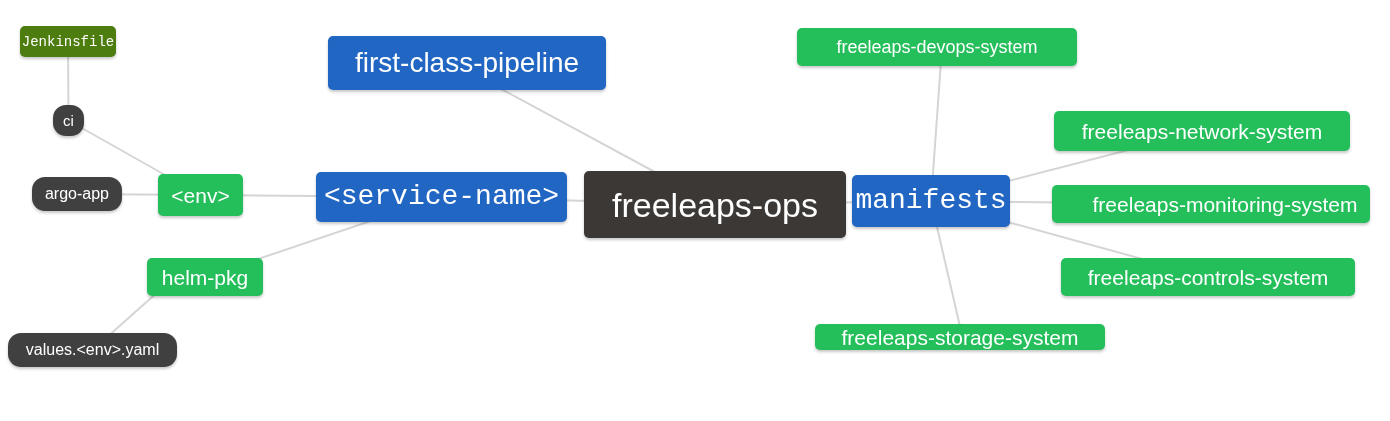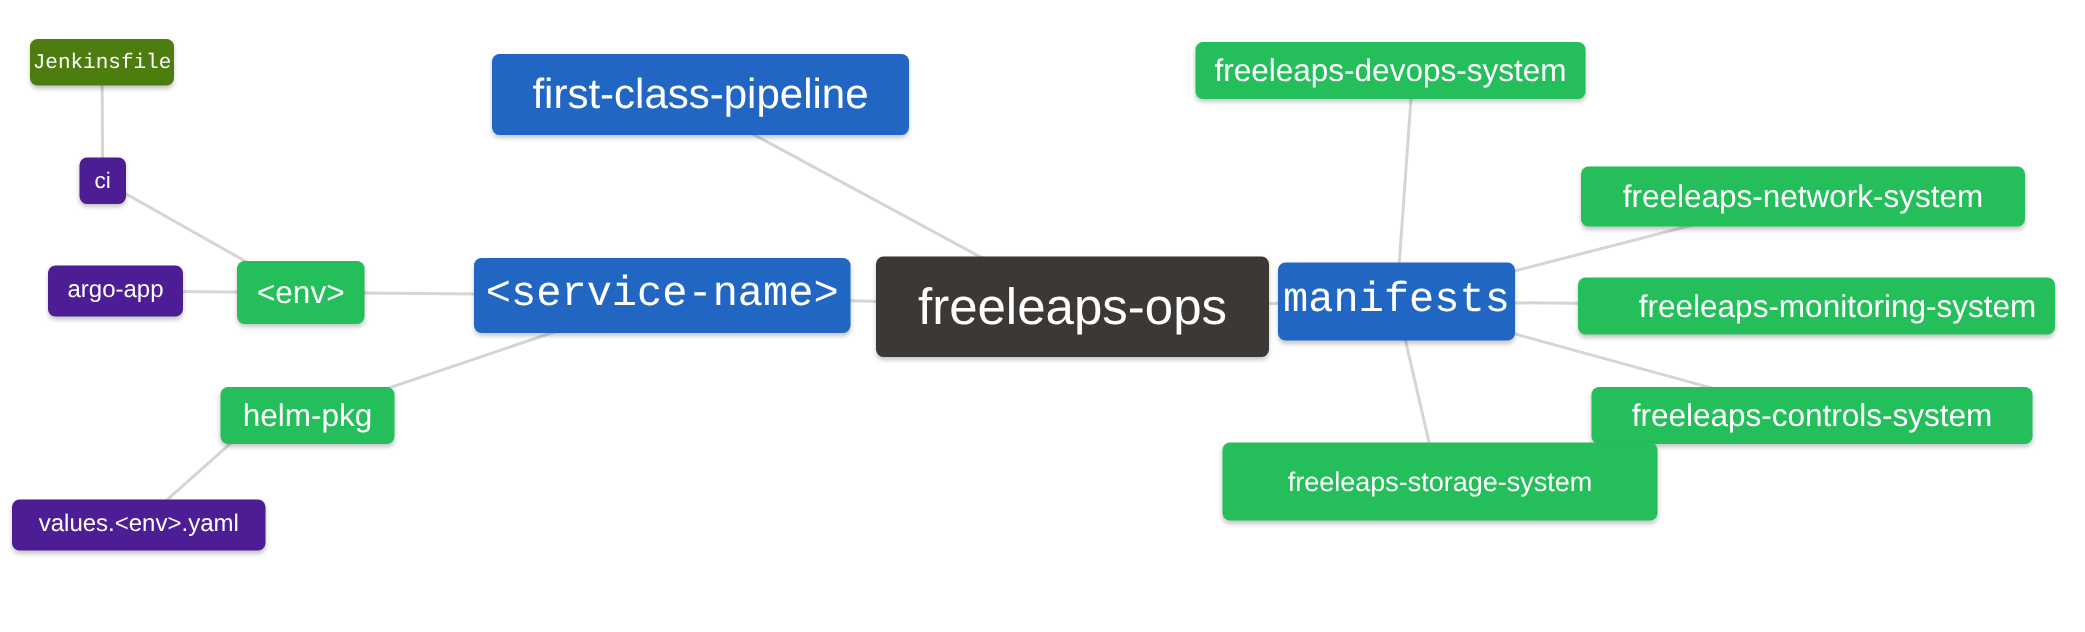--- a/index.html
+++ b/index.html
@@ -30,39 +30,39 @@
     border-radius: 5px;
     box-shadow: 0 2px 3px rgba(0,0,0,0.22);
     white-space: nowrap;
     box-sizing: border-box;
     cursor: pointer;
     line-height: 1;
   }
   
   .c-blue   { background: #2166c3; }
   .c-green  { background: #24bf5b; }
-  .c-red    { background: #4c1d95; }
+  .c-red    { background: #404040; border-radius: 13px; }
   .c-amber  { background: #4d7c0f; font-family: Liberation Mono, monospace; }
   .c-dark   { background: #3b3836; }
   
   .n-jenkinsfile        { left: 20px;   top: 26px;  width: 96px;  height: 31px; font-size: 14px; }
   .n-ci                 { left: 53px;   top: 105px; width: 31px;  height: 31px; font-size: 15px; }
   .n-argo-app           { left: 32px;   top: 177px; width: 90px;  height: 34px; font-size: 16px; }
   .n-env                { left: 158px;  top: 174px; width: 85px;  height: 42px; font-size: 21px; }
   .n-helm-pkg           { left: 147px;  top: 258px; width: 116px; height: 38px; font-size: 21px; }
   .n-values-env-yaml    { left: 8px;    top: 333px; width: 169px; height: 34px; font-size: 16px; }
   .n-first-class-pipeline { left: 328px; top: 36px;  width: 278px; height: 54px; font-size: 28px; }
   .n-service-name       { left: 316px;  top: 172px; width: 251px; height: 50px; font-size: 28px; font-family: Liberation Mono, monospace; }
   .n-freeleaps-ops      { left: 584px;  top: 171px; width: 262px; height: 67px; font-size: 34px; text-align: center; }
   .n-manifests          { left: 852px;  top: 175px; width: 158px; height: 52px; font-size: 28px; font-family: Liberation Mono, monospace; }
-  .n-devops-system      { left: 797px;  top: 28px;  width: 260px; height: 38px; font-size: 21px; }
+  .n-devops-system      { left: 797px;  top: 28px;  width: 280px; height: 38px; font-size: 18px; }
   .n-network-system     { left: 1054px; top: 111px; width: 296px; height: 40px; font-size: 21px; }
   .n-monitoring-system  { left: 1052px; top: 185px; width: 318px; height: 38px; font-size: 21px; padding-left: 28px; }
   .n-controls-system    { left: 1061px; top: 258px; width: 294px; height: 38px; font-size: 21px; }
-  .n-storage-system     { left: 815px;  top: 295px; width: 290px; height: 52px; font-size: 18px; }
+  .n-storage-system     { left: 815px;  top: 324px; width: 290px; height: 26px; font-size: 21px; }
 </style>
 </head>
 <body>
 
 <div class="stage">
 
   <svg class="edges" viewBox="0 0 1390 421" xmlns="http://www.w3.org/2000/svg" aria-hidden="true">
     <line class="edge" x1="68" y1="41.5" x2="68.5" y2="120.5"></line>
     <line class="edge" x1="68.5" y1="120.5" x2="200.5" y2="195"></line>
     <line class="edge" x1="77" y1="194" x2="200.5" y2="195"></line>

